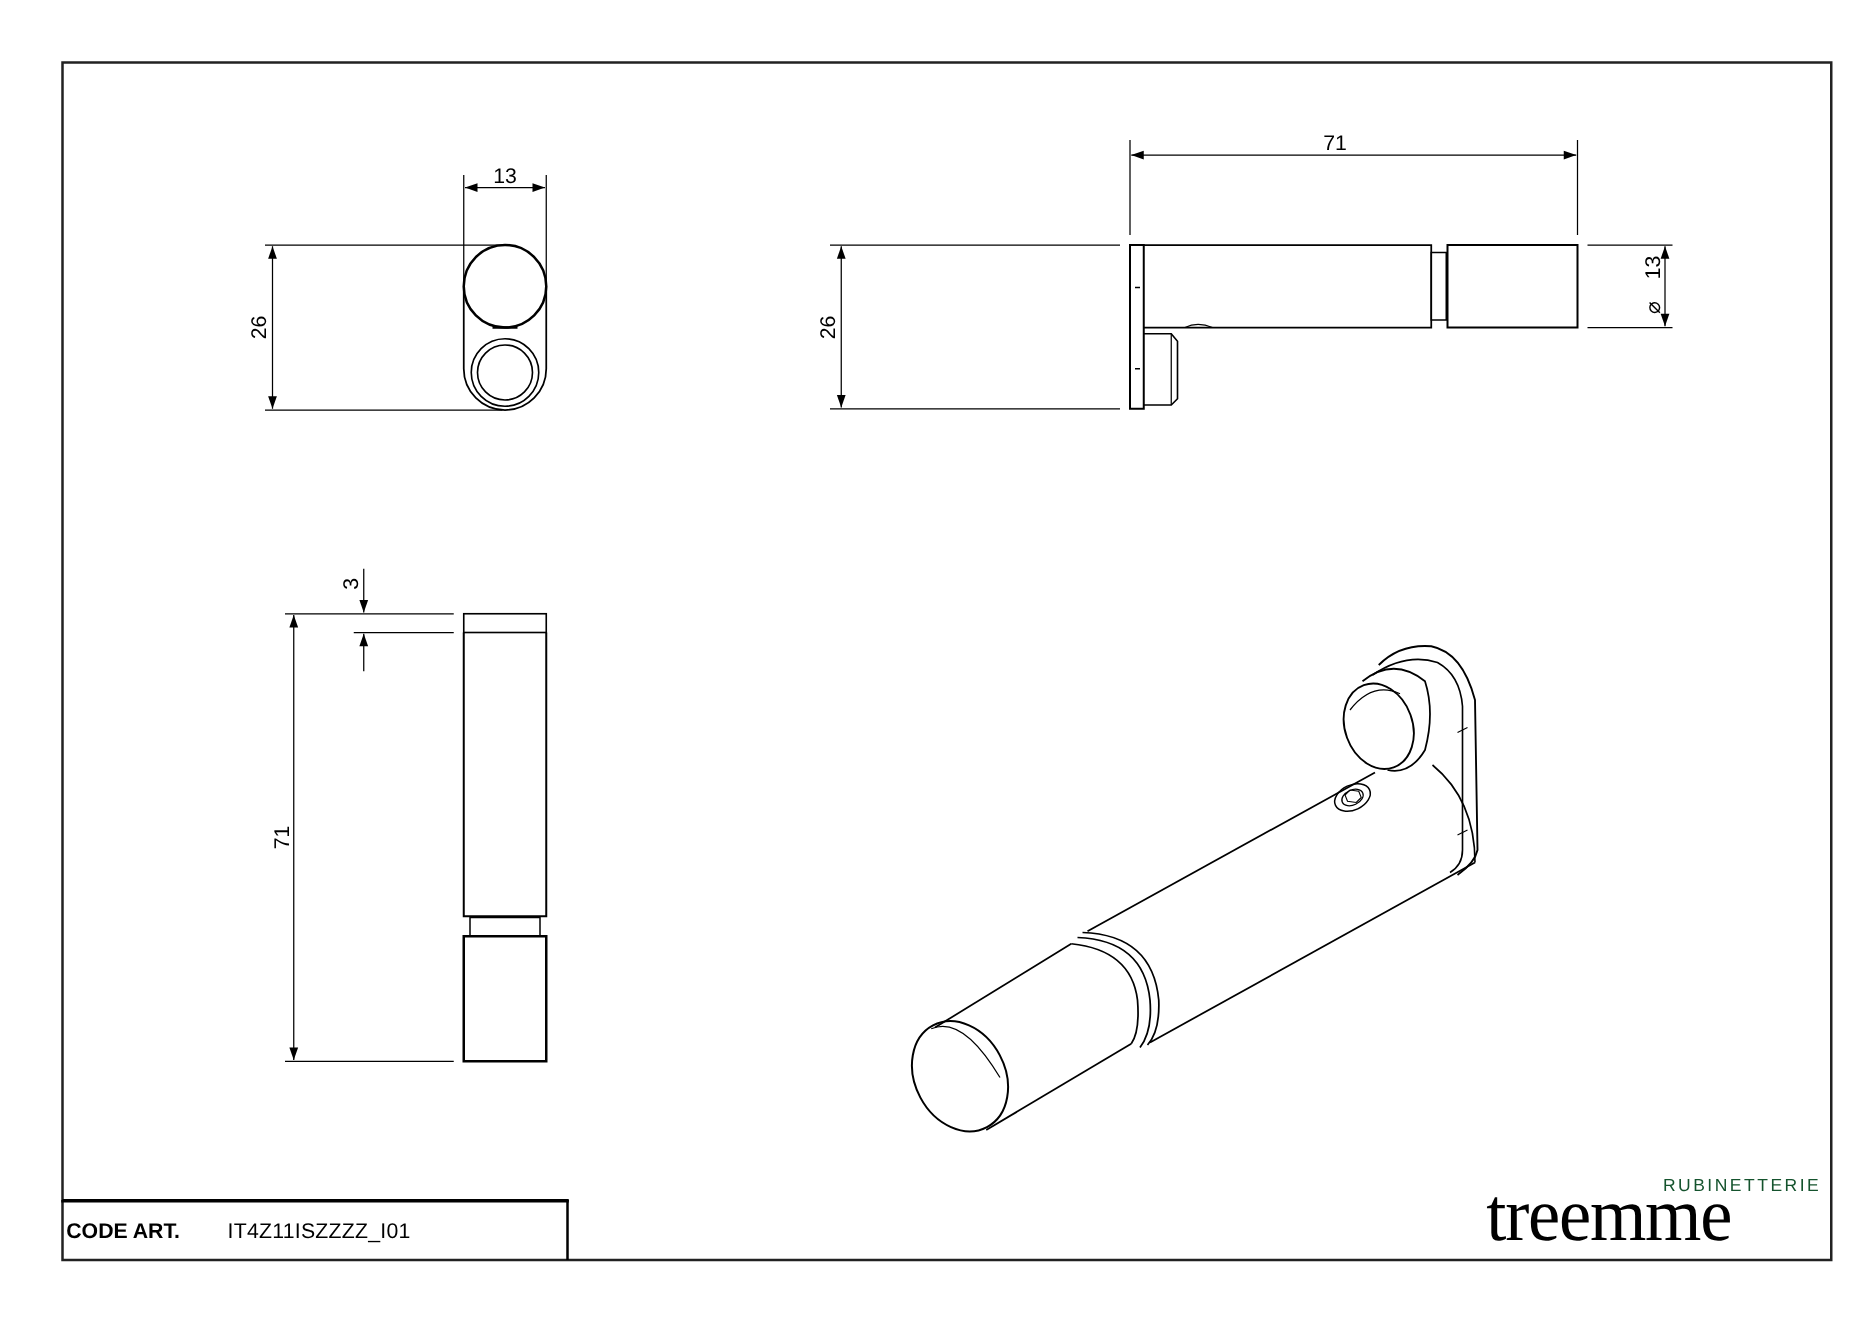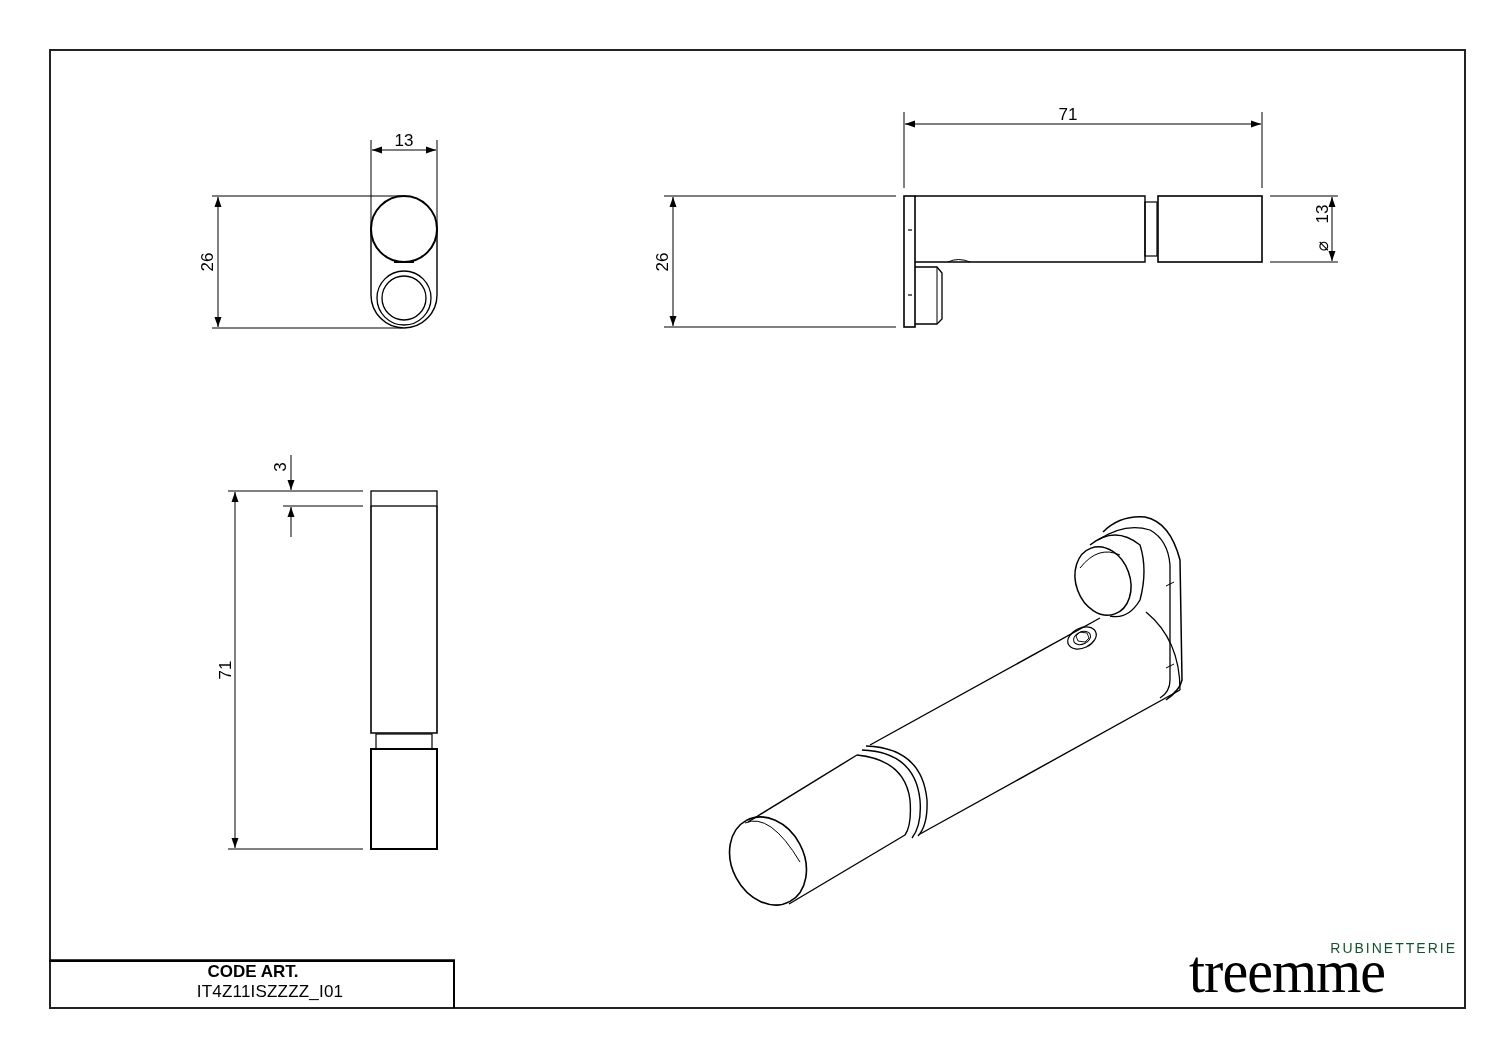--- a/index.html
+++ b/index.html
@@ -1,20 +1,20 @@
 <!DOCTYPE html>
 <html><head>
   <meta charset="utf-8">
   <style>
     html, body { margin: 0; padding: 0; background: #ffffff; }
     body { width: 1500px; height: 1060px; position: relative; overflow: hidden; font-family: "Liberation Sans", sans-serif; }
     #sheet { position: absolute; left: 0; top: 0; width: 1500px; height: 1060px; }
     svg text { font-family: "Liberation Sans", sans-serif; fill: #000; }
     .code-box { position: absolute; left: 49px; top: 960px; width: 406px; height: 48px; box-sizing: border-box;
-      border-top: 2px solid #000; border-right: 2px solid #000; display: flex; align-items: center; flex-direction: column; }
+      border-top: 2px solid #000; border-right: 2px solid #000; display: flex; align-items: center; }
     .code-label { font-weight: bold; font-size: 17px; margin-left: 4px; color: #000; }
     .code-value { font-size: 17px; margin-left: 38px; color: #000; letter-spacing: 0.2px; }
     .brand { position: absolute; left: 1185px; top: 934px; width: 280px; height: 74px; }
     .brand-sub { position: absolute; right: 8px; top: 6px; font-size: 14px; letter-spacing: 2px; color: #14532d; font-family: Liberation Sans, sans-serif; }
     .brand-main { position: absolute; left: 4px; top: 6px; font-size: 58px; line-height: 64px; color: #000; font-family: "Liberation Serif", serif; letter-spacing: -1px; transform: scaleY(1.05); }
   </style>
 </head>
 <body>
 
 <svg id="sheet" width="1500" height="1060" viewBox="0 0 1500 1060" xmlns="http://www.w3.org/2000/svg">

